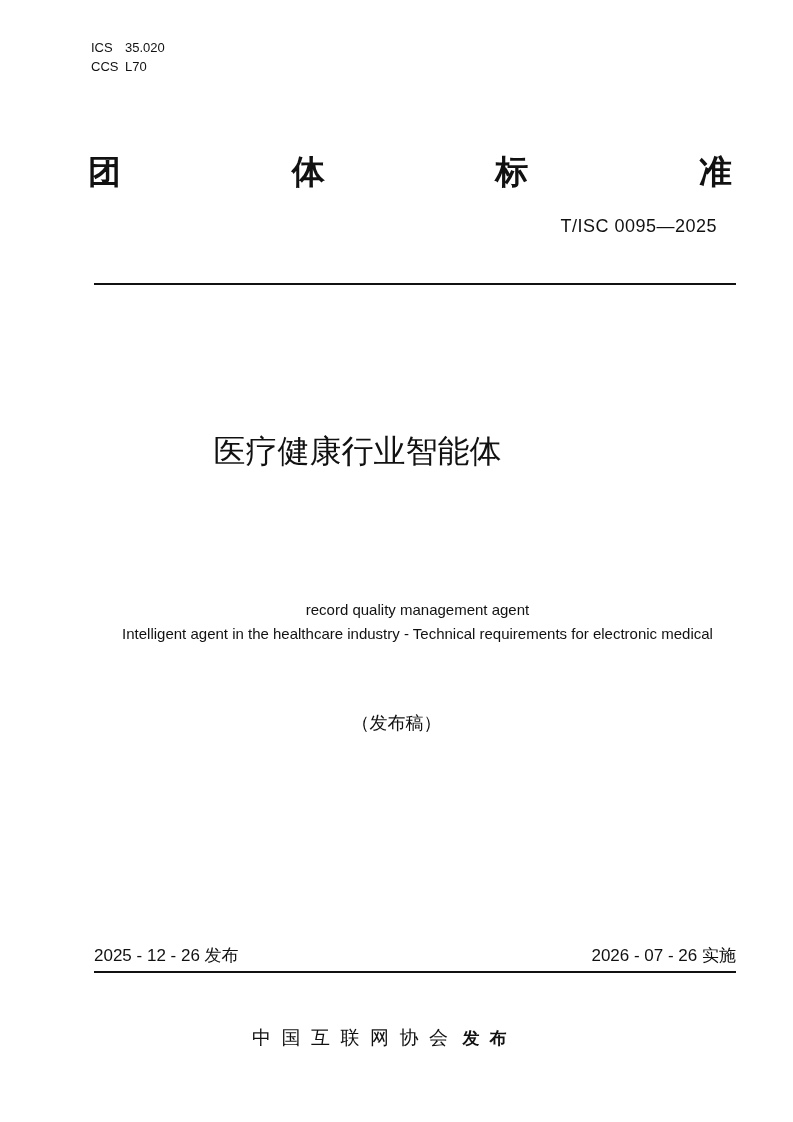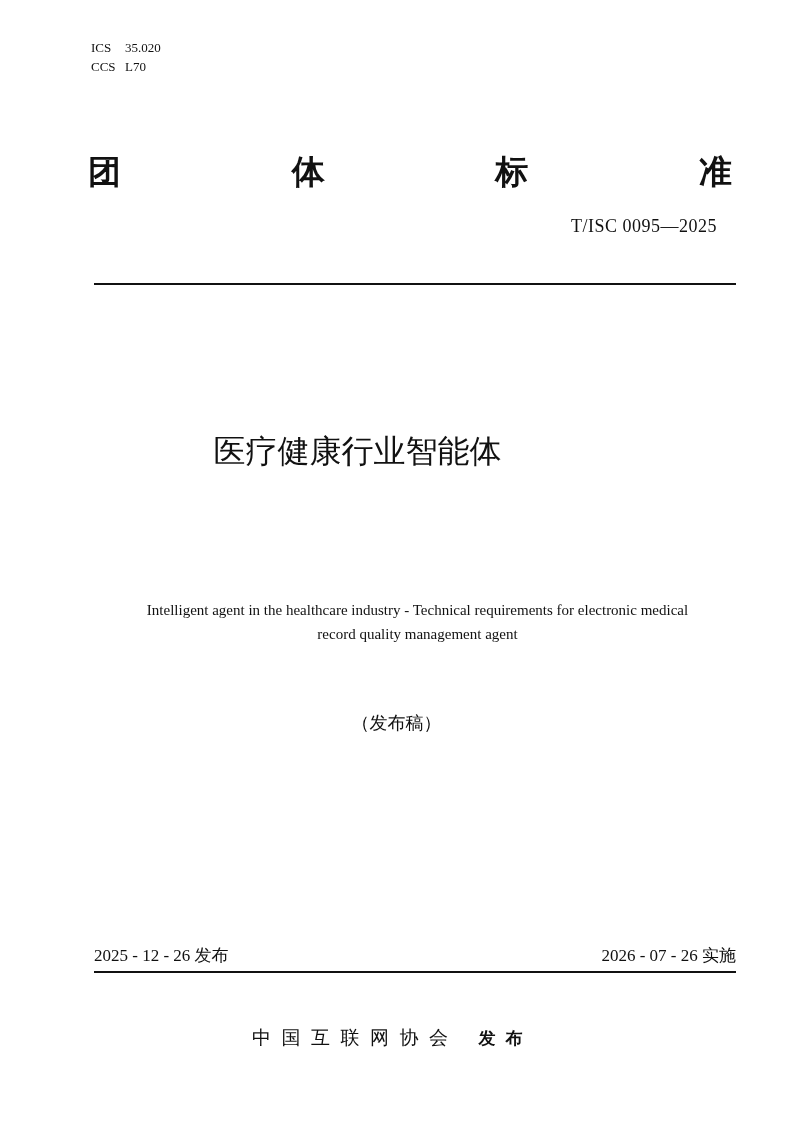--- a/index.html
+++ b/index.html
@@ -1,18 +1,18 @@
 <!DOCTYPE html>
 <html><head>
 <meta charset="utf-8">
 <style>
   html, body { margin: 0; padding: 0; background: #ffffff; }
   body { width: 793px; height: 1122px; position: relative; overflow: hidden; color: #111; }
   .abs { position: absolute; }
-  .serif { font-family: Liberation Serif, serif; }
+  .serif { font-family: Liberation Sans, sans-serif; }
   .sans { font-family: "DejaVu Sans", "Liberation Sans", sans-serif; }
 
   .codes { left: 91px; top: 38px; font-size: 13px; line-height: 19px; }
   .codes .row span:first-child { display: inline-block; width: 34px; }
 
   .std-heading { left: 88px; top: 150px; width: 644px; display: flex; justify-content: space-between; font-size: 33px; font-weight: bold; line-height: 44px; }
 
   .std-number { right: 76px; top: 216px; font-size: 18px; letter-spacing: 0.5px; }
 
   .rule { left: 94px; width: 642px; height: 1.5px; background: #111; }
@@ -26,21 +26,21 @@
   .title-en { left: 90px; width: 655px; top: 598px; text-align: center; font-size: 15px; line-height: 24px; }
 
   .draft { left: 0; width: 793px; top: 711px; text-align: center; font-size: 18px; }
 
   .date { top: 944px; font-size: 17px; }
   .date-issue { left: 94px; }
   .date-impl { right: 57px; }
 
   .publisher { left: 246px; top: 1025px; font-size: 19px; letter-spacing: 0; }
   .publisher .org { letter-spacing: 10.5px; margin-left: 6px; }
-  .publisher .verb { margin-left: 20px; letter-spacing: 10px; font-weight: bold; font-size: 17px; }
+  .publisher .verb { margin-left: 4px; letter-spacing: 10px; font-weight: bold; font-size: 17px; }
 </style>
 </head>
 <body>
 
 <div class="abs codes serif">
   <div class="row">
     <span>ICS</span><span>35.020</span>
   </div>
   <div class="row">
     <span>CCS</span><span>L70</span>
@@ -56,22 +56,22 @@
 
 <div class="abs std-number serif">T/ISC 0095—2025</div>
 
 <div class="abs rule rule-top"></div>
 
 <div class="abs title-cn sans">
   <div class="l1">医疗健康行业智能体</div>
 </div>
 
 <div class="abs title-en serif">
+  <div>record quality management agent</div>
   <div>Intelligent agent in the healthcare industry - Technical requirements for electronic medical</div>
-  <div>record quality management agent</div>
 </div>
 
 <div class="abs draft serif">（发布稿）</div>
 
 <div class="abs date date-issue serif">2025 - 12 - 26 发布</div>
 <div class="abs date date-impl serif">2026 - 07 - 26 实施</div>
 
 <div class="abs rule rule-bottom"></div>
 
 <div class="abs publisher serif">

